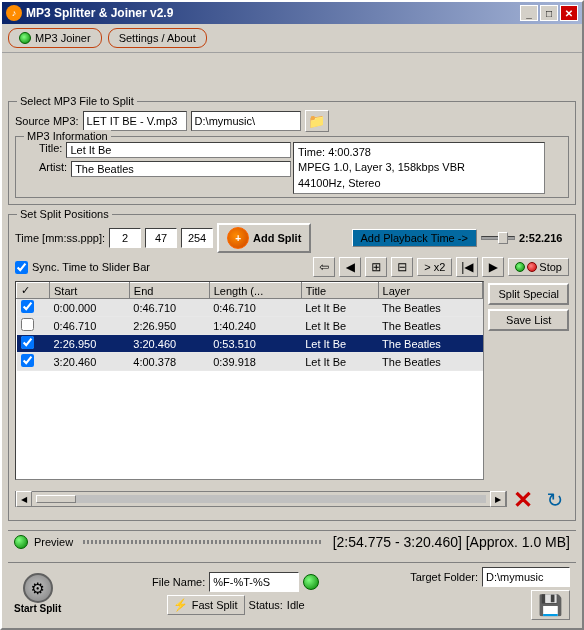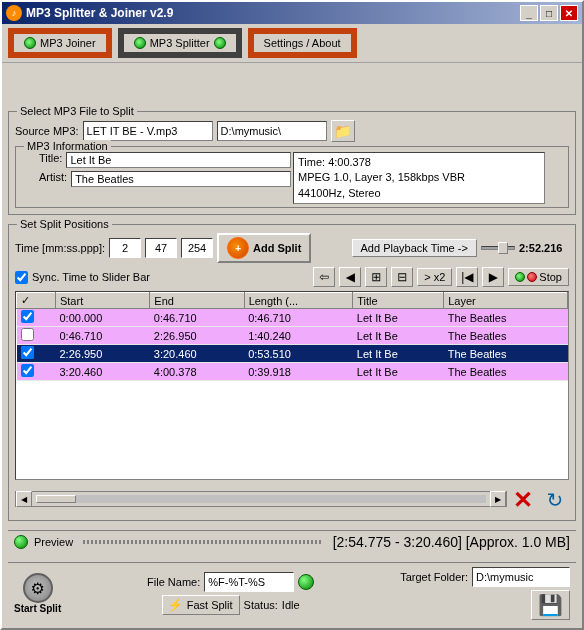--- a/index.html
+++ b/index.html
@@ -77,22 +77,22 @@
       align-items: center;
       gap: 6px;
       border-bottom: 1px solid #a0a0a0;
     }
     .tab-btn {
       display: flex;
       align-items: flex-end;
       gap: 4px;
       padding: 3px 10px;
       background: #d4d0c8;
-      border: 6px solid #c2410c;
-      border-radius: 0;
+      border: 1px solid #c2410c;
+      border-radius: 9px;
       cursor: pointer;
       font-size: 11px;
     }
     .tab-btn.active {
       background: #d4d0c8;
       border-color: #404040;
     }
     .tab-led {
       width: 12px;
       height: 12px;
@@ -134,21 +134,21 @@
     .label { font-size: 11px; }
     .input-field {
       background: white;
       border: 1px solid #808080;
       border-top-color: #404040;
       border-left-color: #404040;
       padding: 1px 3px;
       font-size: 11px;
       height: 20px;
     }
-    .source-file { width: 130px; }
+    .source-file { width: 104px; }
     .source-path { width: 110px; }
     .folder-btn {
       width: 24px;
       height: 22px;
       background: #d4d0c8;
       border: 1px solid #ffffff;
       border-right-color: #808080;
       border-bottom-color: #808080;
       cursor: pointer;
       display: flex;
@@ -258,21 +258,21 @@
       background: radial-gradient(circle at 8px 8px, #ff8c00, #cc4400);
       border: 1px solid #ff6600;
       display: flex;
       align-items: center;
       justify-content: center;
       font-size: 10px;
       color: white;
     }
     .playback-btn {
       padding: 2px 8px;
-      background: #e5e5e5;
+      background: #0369a1;
       border: 1px solid #ffffff;
       border-right-color: #808080;
       border-bottom-color: #808080;
       cursor: pointer;
       font-size: 11px;
     }
     .slider-track {
       flex: 1;
       height: 4px;
       background: #a0a0a0;
@@ -383,21 +383,21 @@
       border-bottom-color: #808080;
       padding: 1px 4px;
       text-align: left;
       font-weight: normal;
       white-space: nowrap;
     }
     .data-table td {
       padding: 1px 4px;
       border-bottom: 1px solid #e8e8e8;
       white-space: nowrap;
-      background: #f0abfc;
+      background: #e5e5e5;
     }
     .data-table tr.selected td {
       background: #0a246a;
       color: white;
     }
     .row-cb { width: 13px; height: 13px; }
 
     .table-side-btns {
       display: flex;
       flex-direction: column;
@@ -597,25 +597,20 @@
       <div class="title-btn title-btn-min">_</div>
       <div class="title-btn title-btn-max">□</div>
       <div class="title-btn title-btn-close">✕</div>
     </div>
   </div>
 
   <div class="toolbar">
     <div class="tab-btn">
       <div class="tab-led"></div>
       <span>MP3 Joiner</span>
-    </div>
-    <div class="tab-btn active">
-      <div class="tab-led"></div>
-      <span>MP3 Splitter</span>
-      <div class="tab-led"></div>
     </div>
     <div class="tab-btn">
       <span>Settings / About</span>
     </div>
   </div>
 
   <div class="content">
 
     <div class="group-box">
       <span class="group-box-title">Select MP3 File to Split</span>
@@ -750,20 +745,24 @@
       <td><input type="checkbox" class="row-cb" checked="" style=""></td>
       <td>3:20.460</td>
       <td>4:00.378</td>
       <td>0:39.918</td>
       <td>Let It Be</td>
       <td>The Beatles</td>
     </tr>
               </tbody>
           </table>
         </div>
+        <div class="table-side-btns">
+          <button class="side-btn">Split Special</button>
+          <button class="side-btn">Save List</button>
+        </div>
       </div>
 
       <div style="display:flex; align-items:center; gap:2px;">
         <div style="flex:1;">
           <div class="hscroll-bar">
             <div class="scroll-arrow">◀</div>
             <div class="hscroll-track">
               <div class="hscroll-thumb"></div>
             </div>
             <div class="scroll-arrow">▶</div>
@@ -804,21 +803,21 @@
             <span class="lightning">⚡</span>
             <span>Fast Split</span>
           </button>
           <span class="label">Status:</span>
           <span class="label">Idle</span>
         </div>
       </div>
       <div style="display:flex; flex-direction:column; gap:3px; align-items:flex-end;">
         <div class="target-row">
           <span class="label">Target Folder:</span>
-          <input class="bottom-input" type="text" style="width: 98px;" value="D:\mymusic">
+          <input class="bottom-input" type="text" style="width: 88px;" value="D:\mymusic">
         </div>
         <button style="padding:2px 6px;background:#d4d0c8;border:1px solid #ffffff;border-right-color:#808080;border-bottom-color:#808080;cursor:pointer;display:flex;align-items:center;gap:3px;">
           <span class="save-icon">💾</span>
         </button>
       </div>
     </div>
 
   </div>
 </div>
 

